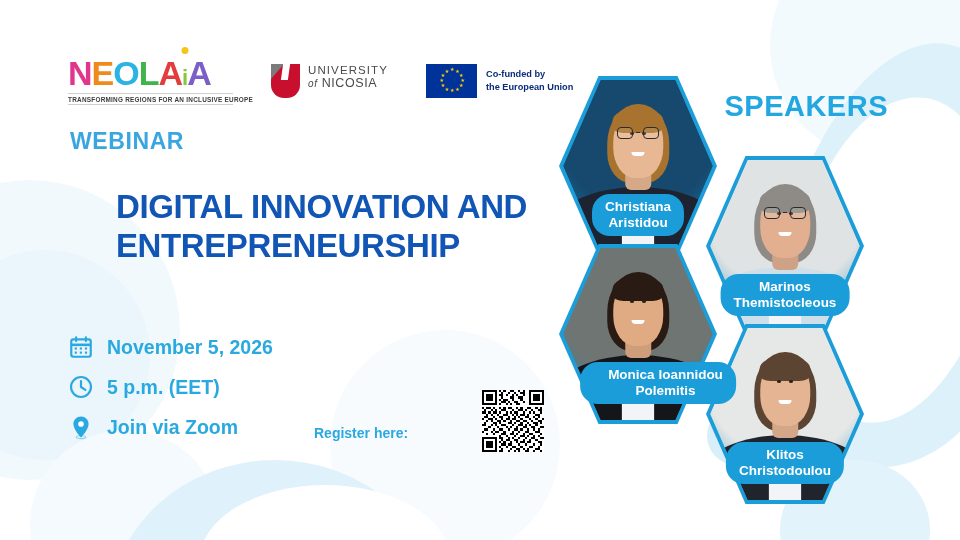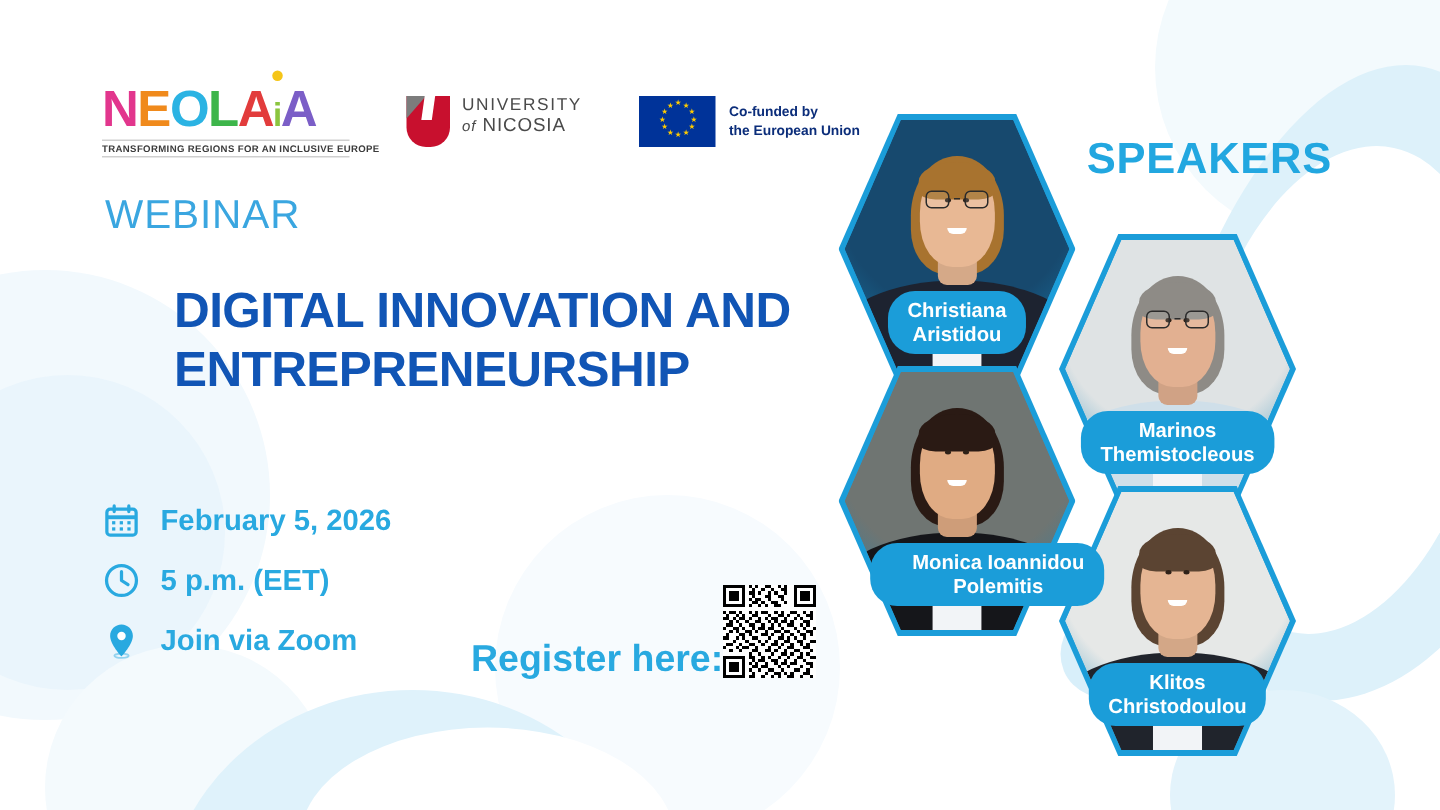--- a/index.html
+++ b/index.html
@@ -137,42 +137,42 @@
     color:#FFCC00; font-size:5px; line-height:3.2px;
     text-align:center;
   }
   .eu-txt {
     font-size:9.2px; font-weight:bold; color:#0b2d7a; line-height:1.35;
   }
 
   
   .webinar {
     position:absolute; left:70px; top:128px;
-    font-size:27px; font-weight:normal; color:#3aa6e0;
+    font-size:23px; font-weight:bold; color:#3aa6e0;
     letter-spacing:0.6px;
   }
   .title {
     position:absolute; left:68px; top:188px; width:500px;
     font-size:33px; font-weight:bold; color:#1155b5;
     line-height:1.17; letter-spacing:-0.4px;margin-left:48px;
   }
 
   .details {
     position:absolute; left:68px; top:334px;
     display:flex; flex-direction:column; gap:14px;
   }
   .detail-row { display:flex; align-items:center; gap:13px; }
   .detail-ico { width:26px; height:26px; flex:0 0 26px; color:#29a9e0; }
   .detail-txt {
     font-size:19.5px; font-weight:bold; color:#29a9e0; white-space:nowrap;
   }
 
   .register {
     position:absolute; left:314px; top:425px;
-    font-size:25px; font-weight:bold; color:#29a9e0;
+    font-size:14px; font-weight:bold; color:#29a9e0;
   }
   .qr {
     position:absolute; left:482px; top:390px;
     width:62px; height:62px; background:#ffffff;
   }
 
   
   .speakers-head {
     position:absolute; right:72px; top:90px;
     font-size:29px; font-weight:bold; color:#22a7e0;
@@ -335,21 +335,21 @@
             <path d="M7.5 3v3.5M16.5 3v3.5" stroke-linecap="round"></path>
             <g fill="currentColor" stroke="none">
               <rect x="6.2" y="12.4" width="2" height="2"></rect>
               <rect x="10.9" y="12.4" width="2" height="2"></rect>
               <rect x="15.6" y="12.4" width="2" height="2"></rect>
               <rect x="6.2" y="16.2" width="2" height="2"></rect>
               <rect x="10.9" y="16.2" width="2" height="2"></rect>
               <rect x="15.6" y="16.2" width="2" height="2"></rect>
             </g>
           </svg></span>
-        <span class="detail-txt">February 5, 2026</span>
+        <span class="detail-txt">November 5, 2026</span>
       </div>
       <div class="detail-row">
         <span class="detail-ico"><svg viewBox="0 0 24 24" fill="none" stroke="currentColor" stroke-width="2">
             <circle cx="12" cy="12" r="9.2"></circle>
             <path d="M12 6.6V12l4 2.6" stroke-linecap="round" stroke-linejoin="round"></path>
           </svg></span>
         <span class="detail-txt">5 p.m. (EET)</span>
       </div>
       <div class="detail-row">
         <span class="detail-ico"><svg viewBox="0 0 24 24" fill="none" stroke="currentColor" stroke-width="2">

